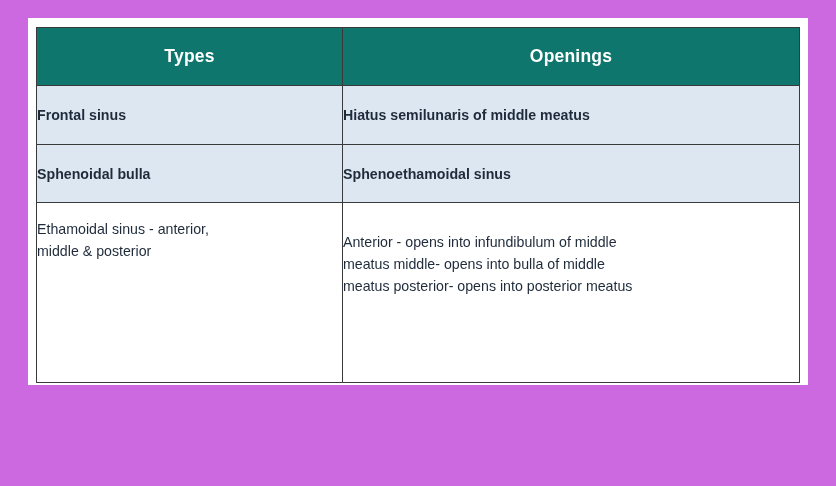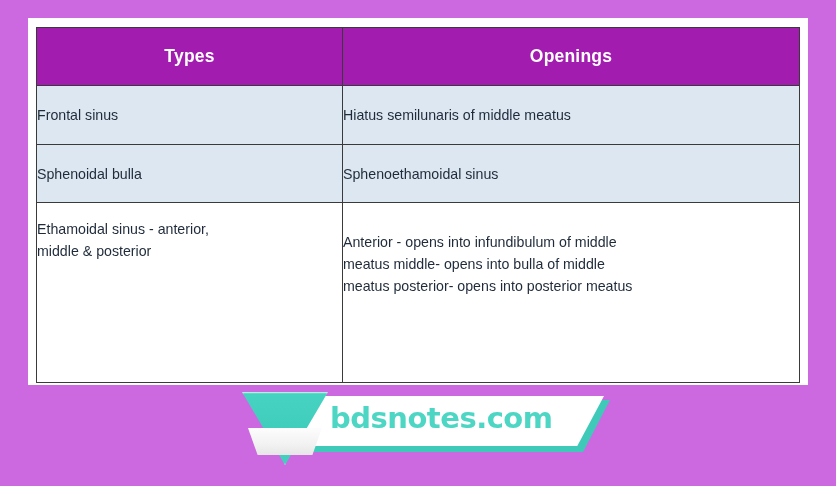--- a/index.html
+++ b/index.html
@@ -52,40 +52,40 @@
   table.sinus-table td {
     border: 1.6px solid #3a3a3a;
     vertical-align: middle;
     padding: 0;
   }
 
   col.col-types   { width: 306px; }
   col.col-openings{ width: 457px; }
 
   thead th {
-    background: #a21caf;
+    background: #0f766e;
     color: #ffffff;
     font-weight: bold;
     font-size: 17.5px;
     text-align: center;
     height: 57px;
     letter-spacing: .2px;
   }
 
   tbody td {
     font-size: 14.2px;
     color: #1f2b3a;
     padding: 0 12px;
     line-height: 1.55;
   }
 
   tr.shaded td { background: #dde7f2; }
   tr.plain  td { background: #ffffff; }
 
-  tr.r1 td, tr.r2 td, tr.r3 td { height: 53px; }
+  tr.r1 td, tr.r2 td, tr.r3 td { height: 53px; font-weight: bold; }
   tr.r4 td { height: 136px; vertical-align: top; }
   tr.r4 td.types-cell    { padding-top: 15px; }
   tr.r4 td.openings-cell { padding-top: 28px; }
 
   .cellline { display: block; }
 
   
   .logo {
     position: absolute;
     left: 238px;
@@ -201,24 +201,14 @@
             <span class="cellline">Anterior - opens into infundibulum of middle</span>
             <span class="cellline">meatus middle- opens into bulla of middle</span>
             <span class="cellline">meatus posterior- opens into posterior meatus</span>
           </td>
         </tr>
 
       </tbody>
     </table>
   </div>
 
-  <div class="logo">
-    <div class="banner-shadow"></div>
-    <div class="banner"></div>
-    <div class="funnel">
-      <div class="tri"></div>
-      <div class="tri-outline"></div>
-      <div class="band"></div>
-    </div>
-    <div class="banner-text">bdsnotes.com</div>
-  </div>
 
 </div>
 
 </body></html>

